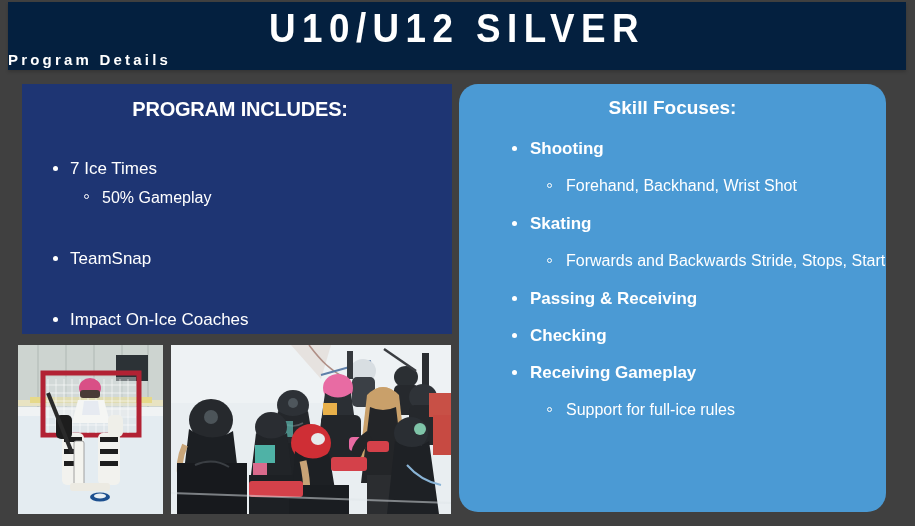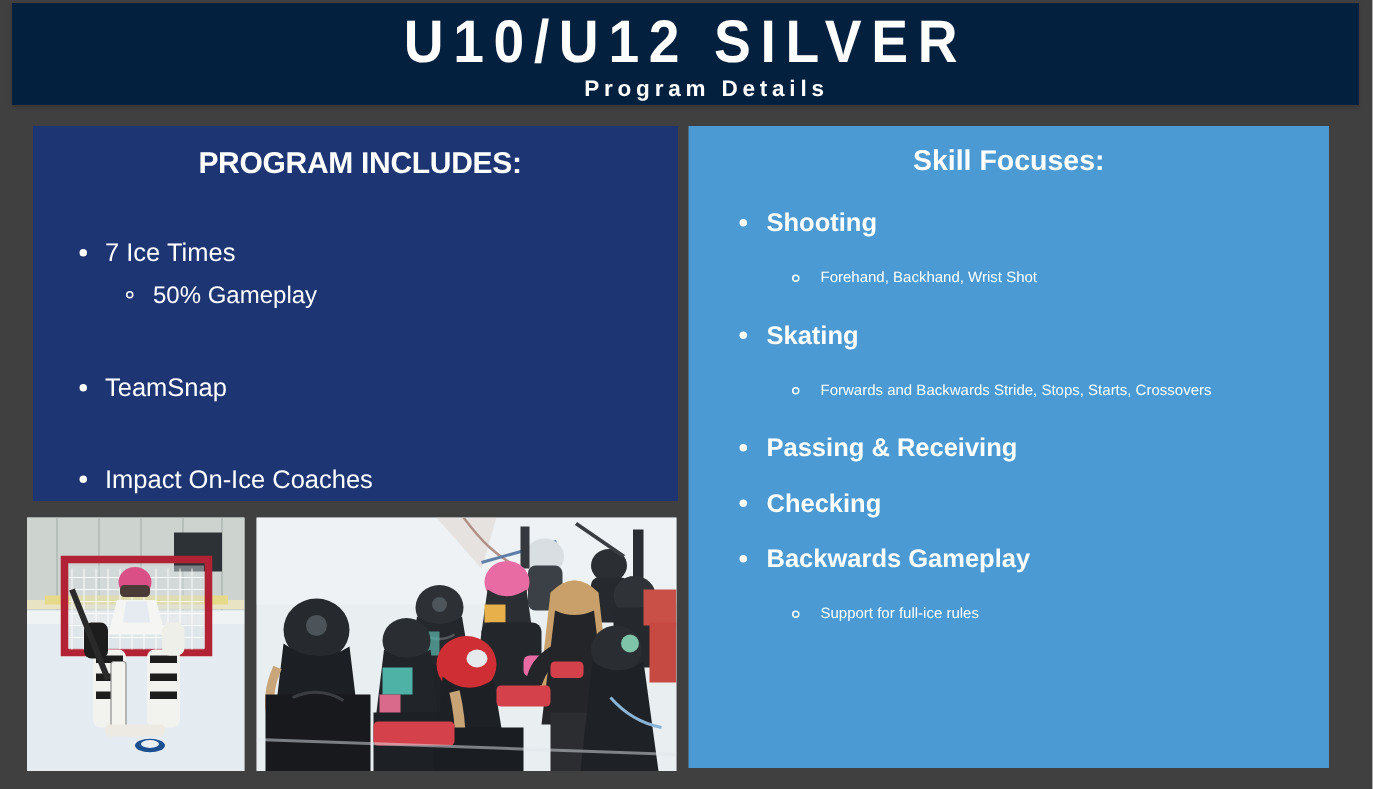--- a/index.html
+++ b/index.html
@@ -44,29 +44,28 @@
     letter-spacing: 7px;
     line-height: 44px;
     white-space: nowrap;
     transform: scaleX(0.92);
   }
   .header-subtitle {
     position: absolute;
     left: 0;
     right: 0;
     top: 49px;
-    text-align: center;
+    text-align: left;
     color: #ffffff;
     font-family: "Liberation Sans Narrow", "Liberation Sans", sans-serif;
     font-size: 15px;
     font-weight: bold;
     letter-spacing: 3.2px;
     line-height: 18px;
     white-space: nowrap;
-    margin-left: 28px;
   }
 
   
   .includes-panel {
     position: absolute;
     left: 22px;
     top: 84px;
     width: 430px;
     height: 250px;
     background: #1e3573;
@@ -136,20 +135,21 @@
   .skills-panel {
     position: absolute;
     left: 459px;
     top: 84px;
     width: 427px;
     height: 428px;
     background: #4b9ad4;
     box-sizing: border-box;
     padding: 8px 12px 8px 12px;
     overflow: hidden;
+    border-radius: 19px;
   }
   .skills-title {
     text-align: center;
     color: #ffffff;
     font-size: 19px;
     font-weight: bold;
     line-height: 26px;
     margin: 3px 0 9px 0;
   }
   .skills-panel ul.lvl1 {
@@ -158,35 +158,36 @@
   .skills-panel ul.lvl2 {
     padding-left: 36px;
   }
   .skills-panel li.b1 {
     position: relative;
     color: #ffffff;
     font-size: 17px;
     font-weight: bold;
     line-height: 37px;
     white-space: nowrap;
+    margin-left: 19px;
   }
   .skills-panel li.b1::before {
     content: "";
     position: absolute;
     left: -18px;
     top: 16px;
     width: 5px;
     height: 5px;
     border-radius: 50%;
     background: #ffffff;
   }
   .skills-panel li.b2 {
     position: relative;
     color: #ffffff;
-    font-size: 10px;
+    font-size: 16px;
     font-weight: normal;
     line-height: 38px;
   }
   .skills-panel li.b2::before {
     content: "";
     position: absolute;
     left: -19px;
     top: 16px;
     width: 5px;
     height: 5px;
@@ -273,21 +274,21 @@
 
       <li class="b1">
         <span>Passing &amp; Receiving</span>
       </li>
 
       <li class="b1">
         <span>Checking</span>
       </li>
 
       <li class="b1">
-        <span>Backwards Gameplay</span>
+        <span>Receiving Gameplay</span>
         <ul class="lvl2">
           <li class="b2">
             <span>Support for full-ice rules</span>
           </li>
         </ul>
       </li>
 
     </ul>
   </div>
 

